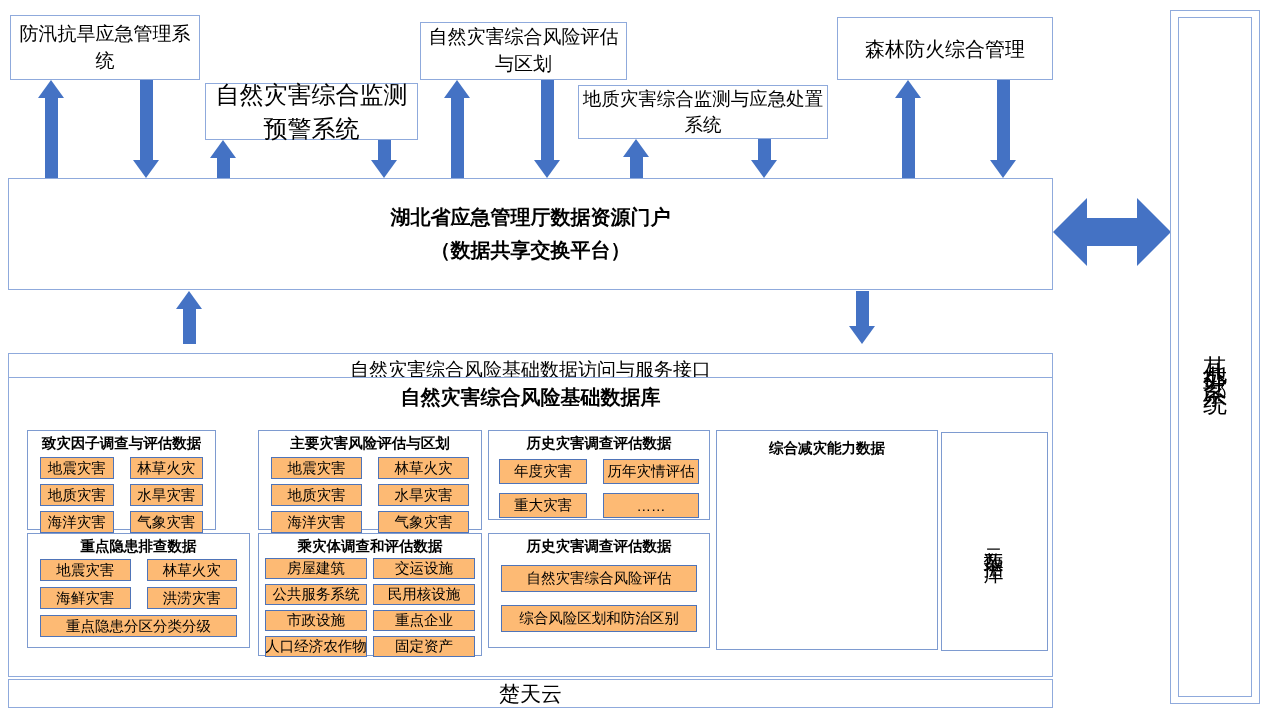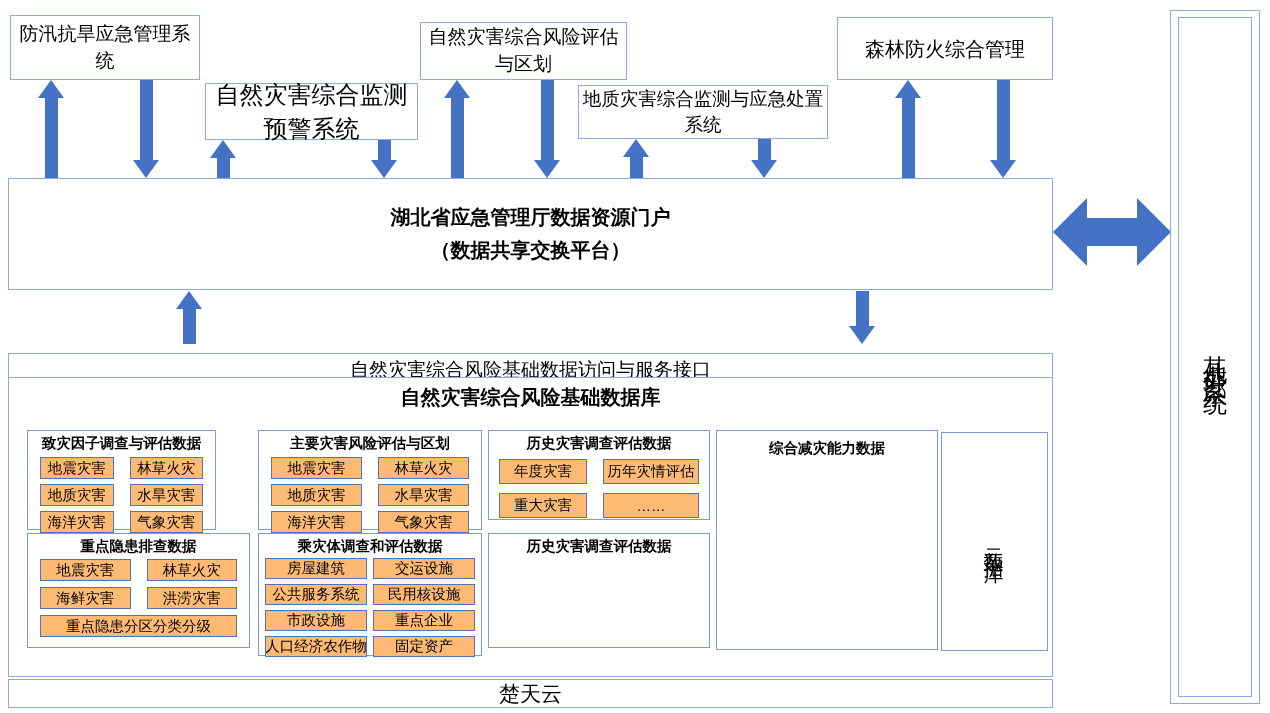--- a/index.html
+++ b/index.html
@@ -194,20 +194,24 @@
     <div class="gitems" style="grid-template-columns:88px 1fr;column-gap:16px;row-gap:9px;padding:6px 10px;grid-auto-rows:25px;">
       <div class="item">年度灾害</div>
       <div class="item">历年灾情评估</div>
       <div class="item">重大灾害</div>
       <div class="item">……</div>
     </div>
   </div>
 
   <div class="group" style="left:488px;top:533px;width:222px;height:115px;">
     <div class="gtitle">历史灾害调查评估数据</div>
+    <div class="gitems" style="grid-template-columns:1fr;row-gap:13px;padding:9px 12px;grid-auto-rows:27px;">
+      <div class="item">自然灾害综合风险评估</div>
+      <div class="item">综合风险区划和防治区别</div>
+    </div>
   </div>
 
   <div class="group" style="left:716px;top:430px;width:222px;height:220px;">
     <div class="gtitle" style="padding-top:8px;">综合减灾能力数据</div>
   </div>
 
   <div class="metabox" style="left:941px;top:432px;width:107px;height:219px;">
     <div class="metatext">元数据库</div>
   </div>
 

